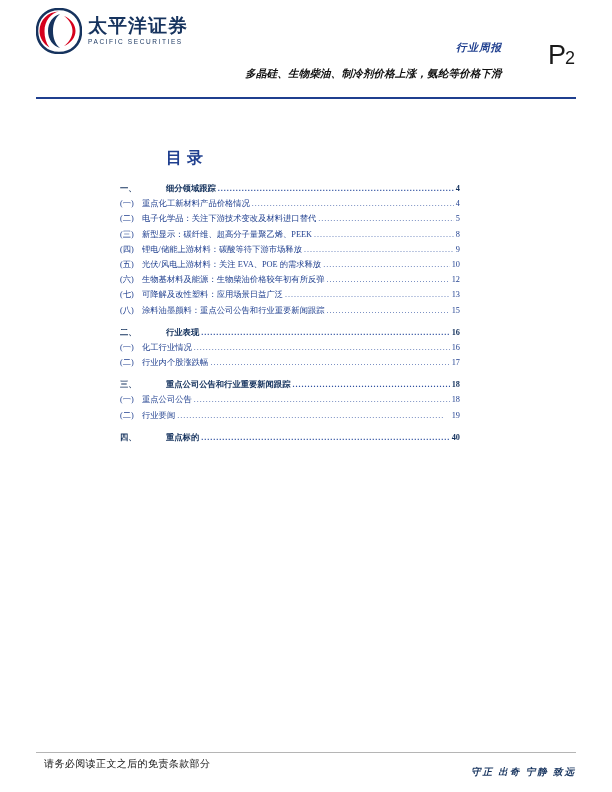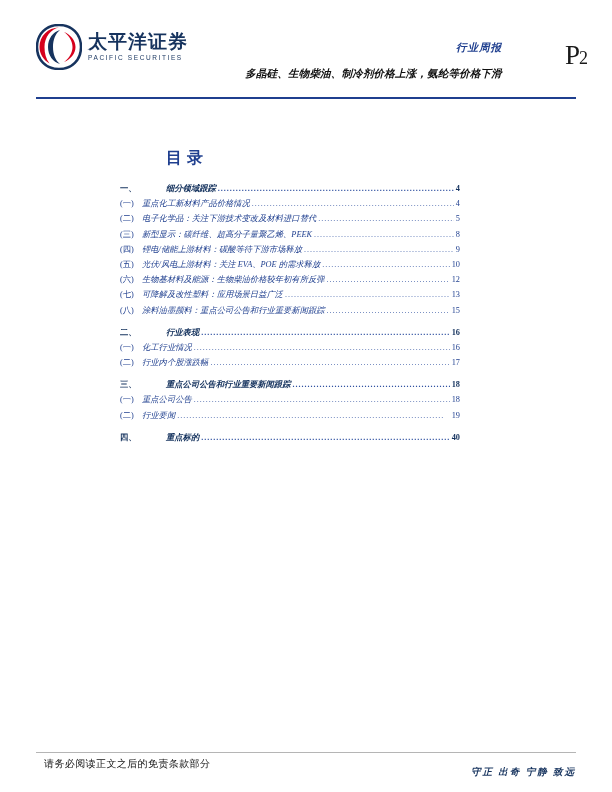--- a/index.html
+++ b/index.html
@@ -20,21 +20,21 @@
   .header {
     position: absolute;
     left: 0;
     top: 0;
     width: 612px;
     height: 100px;
   }
   .logo-wrap {
     position: absolute;
     left: 36px;
-    top: 24px;
+    top: 8px;
     display: flex;
     align-items: center;
     justify-content: space-between;
   }
   .logo-mark {
     width: 46px;
     height: 46px;
     position: relative;
     flex: none;
   }
@@ -80,23 +80,23 @@
     font-weight: bold;
     font-style: italic;
     color: #101010;
     margin-top: 12px;
     letter-spacing: 0.2px;
     padding-right: 74px;
     text-align: right;
   }
   .page-badge {
     position: absolute;
-    right: 25px;
+    right: 38px;
     top: 40px;
-    font-family: Liberation Serif, serif;
+    font-family: Liberation Sans, sans-serif;
     font-size: 27px;
     color: #1a1a1a;
     letter-spacing: -1px;
   }
   .page-badge .sub {
     font-size: 18px;
   }
   .header-rule {
     position: absolute;
     left: 36px;
@@ -140,21 +140,20 @@
   .toc-row.lvl1 .num {
     width: 46px;
     flex: none;
   }
   .toc-row.lvl2 .num {
     width: 22px;
     flex: none;
   }
   .toc-row .label {
     flex: none;
-    font-style: italic;
   }
   .toc-row .dots {
     flex: 1;
     overflow: hidden;
     margin: 0 2px;
     letter-spacing: 1px;
     font-size: 8px;
     color: #24479b;
   }
   .toc-row .pg {

